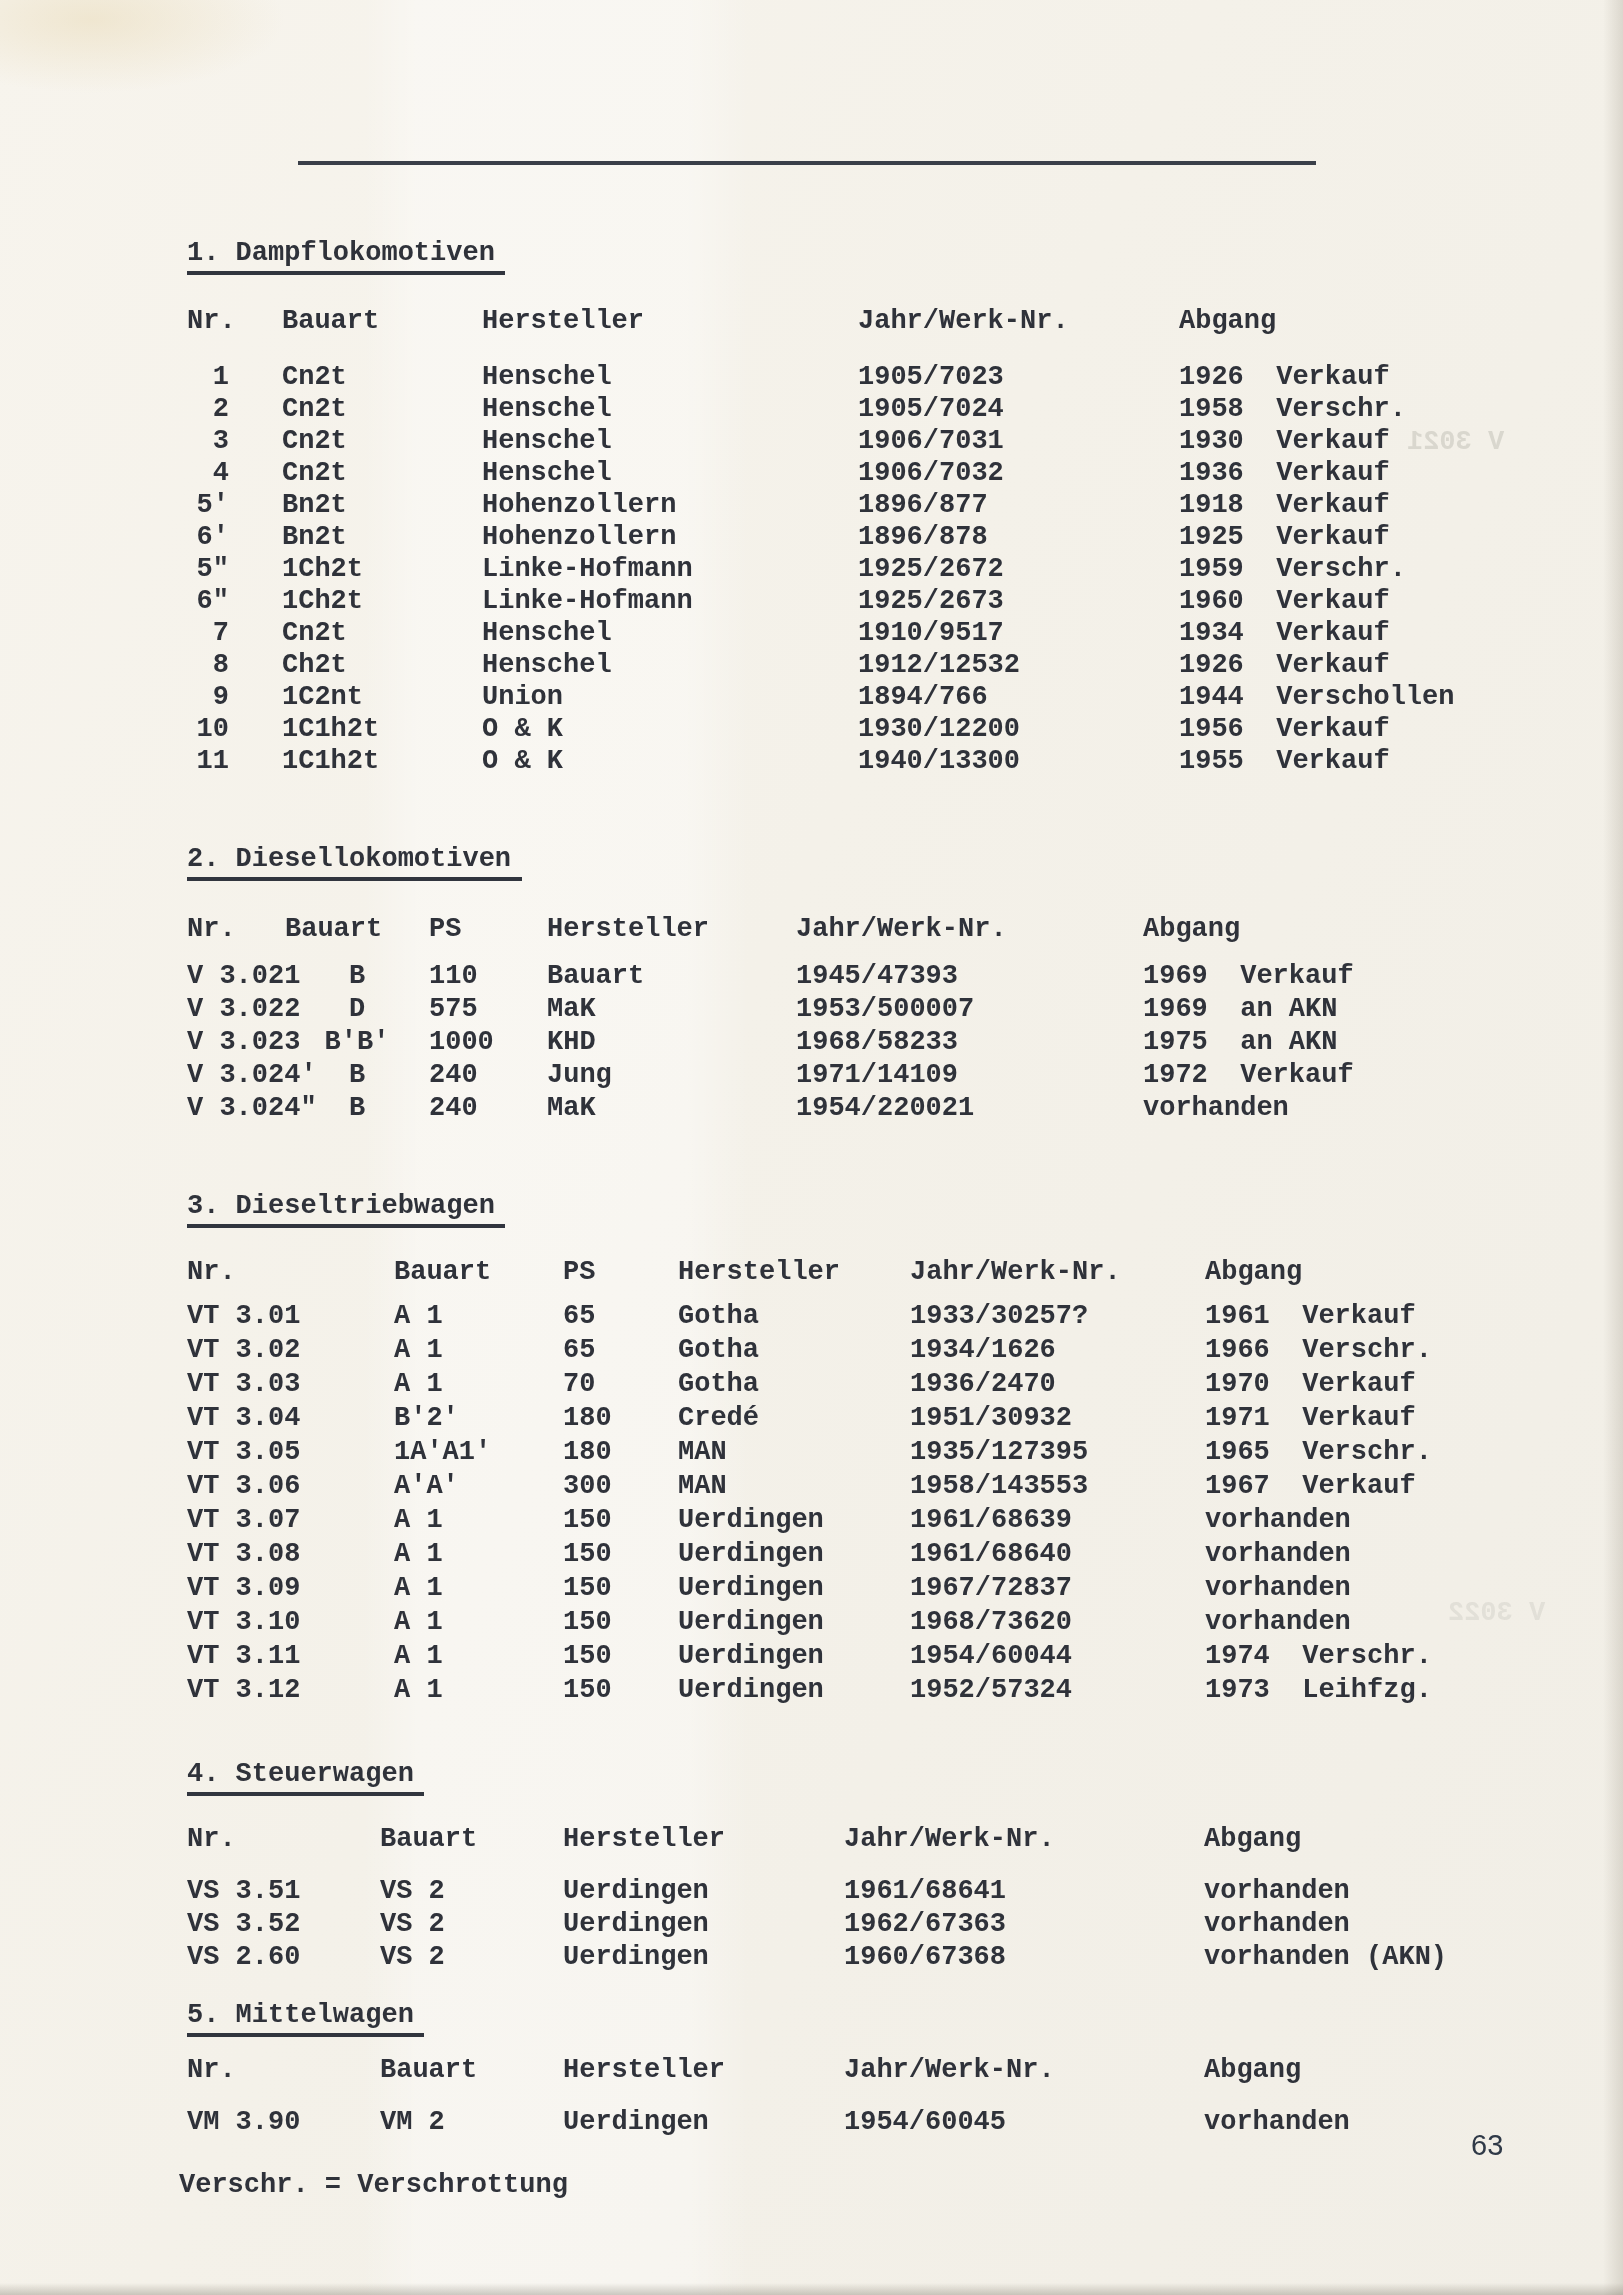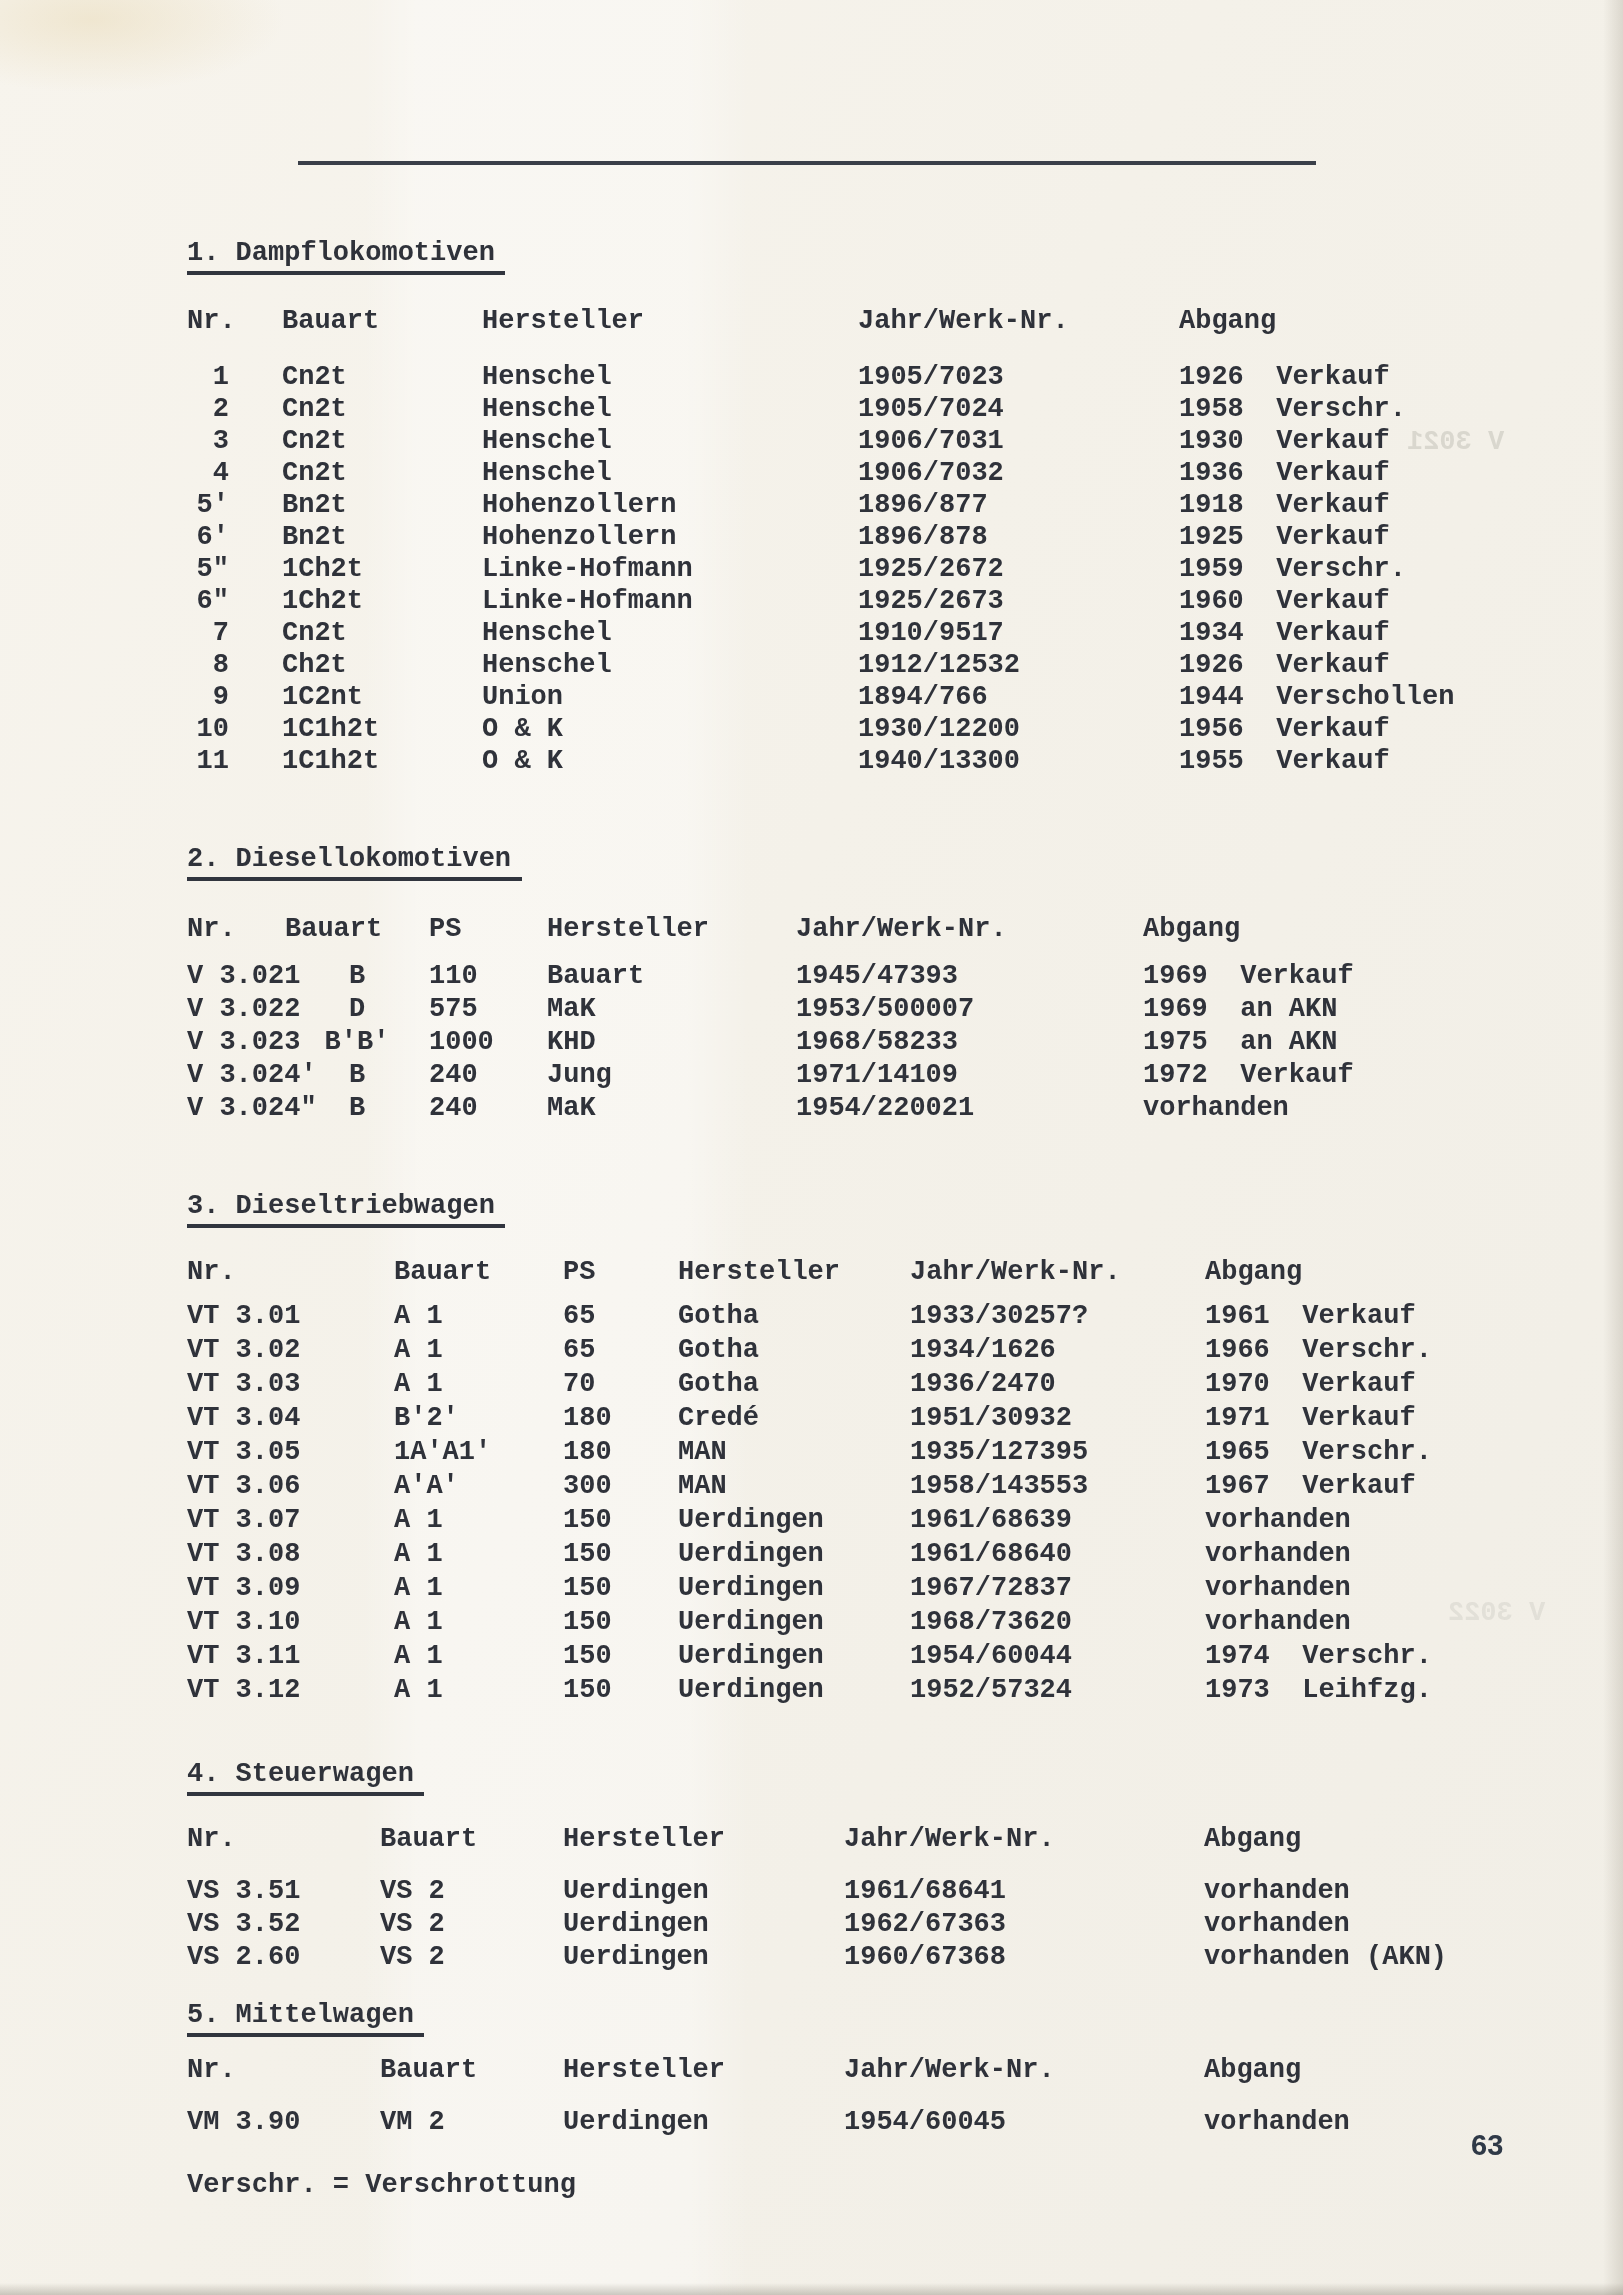--- a/index.html
+++ b/index.html
@@ -53,22 +53,22 @@
   .s2 .grid{grid-template-columns:207px 169px 115px 232px 295px 1fr;}
   .s2 .row > div:nth-child(3){text-align:left;padding-right:65px;box-sizing:border-box;}
   .s2 .row{height:34px;line-height:34px;}
   #thead-2{top:1259px;} #tbody-2{top:1299px;}
   
   .s3 .grid, .s4 .grid{grid-template-columns:193px 183px 281px 360px 1fr;}
   .s3 .row, .s4 .row{height:33px;line-height:33px;}
   #thead-3{top:1826px;} #tbody-3{top:1875px;}
   #thead-4{top:2057px;} #tbody-4{top:2106px;}
   
-  #page-number{left:1471px;top:2129px;font-family:"Liberation Sans", sans-serif;font-weight:700;font-size:29px;color:#2f3947;}
-  #footnote{left:187px;top:2170px;}
+  #page-number{left:1471px;top:2129px;font-family:"Liberation Sans", sans-serif;font-weight:400;font-size:29px;color:#2f3947;}
+  #footnote{left:179px;top:2170px;}
   #ghost-1{left:1407px;top:427px;}
   #ghost-2{left:1448px;top:1598px;}
 </style>
 </head>
 <body>
 
 <div id="page">
 
   <div id="light-band" class="abs"></div>
 

